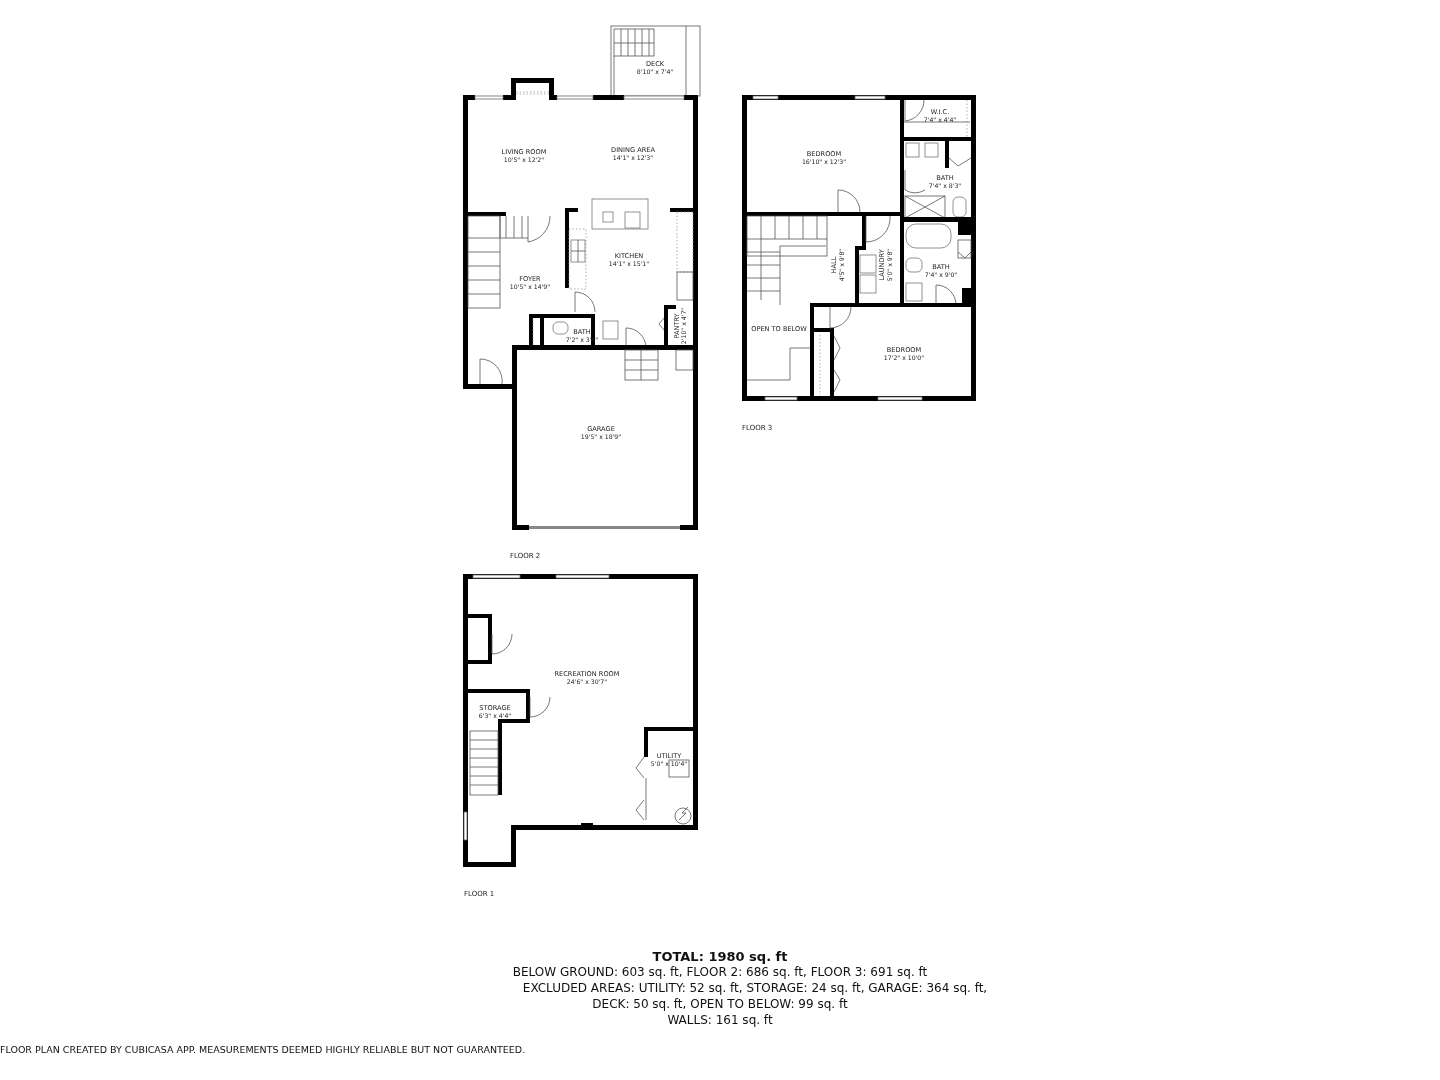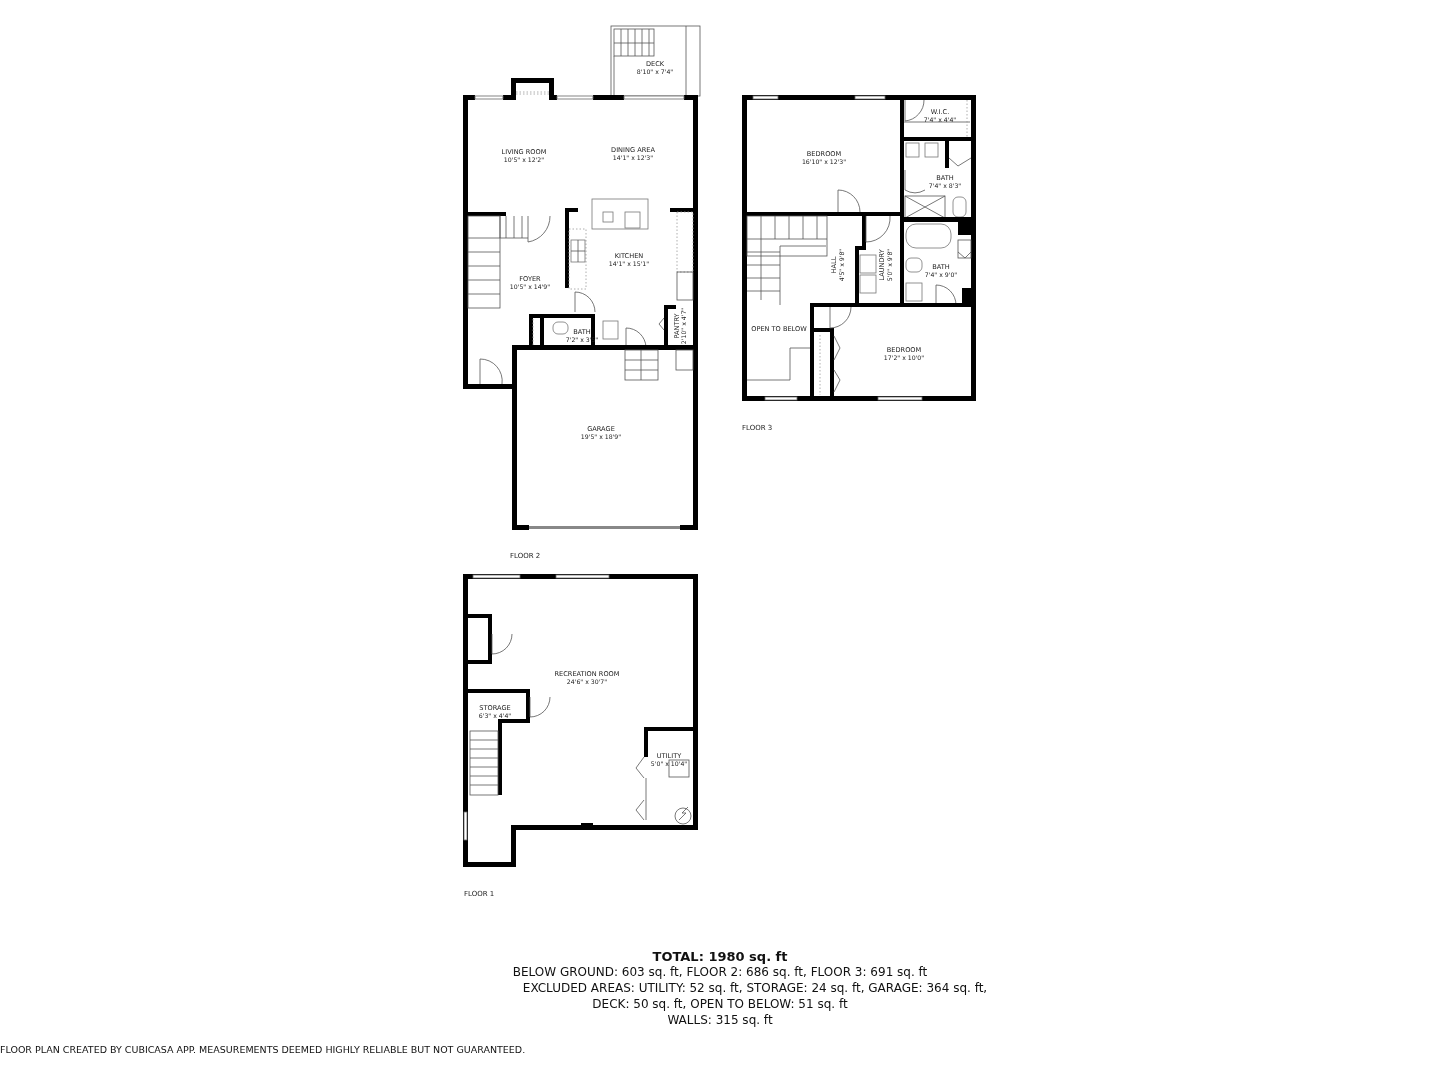--- a/index.html
+++ b/index.html
@@ -301,15 +301,15 @@
 
   <text class="rname" x="669" y="758">UTILITY</text>
   <text class="rdim" x="669" y="766">5'0" x 10'4"</text>
 
   <text class="flabel" x="464" y="896">FLOOR 1</text>
 </svg>
 
 <div class="summary sum-total">TOTAL: 1980 sq. ft</div>
 <div class="summary sum-line sum-l1">BELOW GROUND: 603 sq. ft, FLOOR 2: 686 sq. ft, FLOOR 3: 691 sq. ft</div>
 <div class="summary sum-line sum-l2">EXCLUDED AREAS: UTILITY: 52 sq. ft, STORAGE: 24 sq. ft, GARAGE: 364 sq. ft,</div>
-<div class="summary sum-line sum-l3">DECK: 50 sq. ft, OPEN TO BELOW: 51 sq. ft</div>
-<div class="summary sum-line sum-l4">WALLS: 315 sq. ft</div>
+<div class="summary sum-line sum-l3">DECK: 50 sq. ft, OPEN TO BELOW: 99 sq. ft</div>
+<div class="summary sum-line sum-l4">WALLS: 161 sq. ft</div>
 <div class="disclaimer">FLOOR PLAN CREATED BY CUBICASA APP. MEASUREMENTS DEEMED HIGHLY RELIABLE BUT NOT GUARANTEED.</div>
 
 </body></html>

